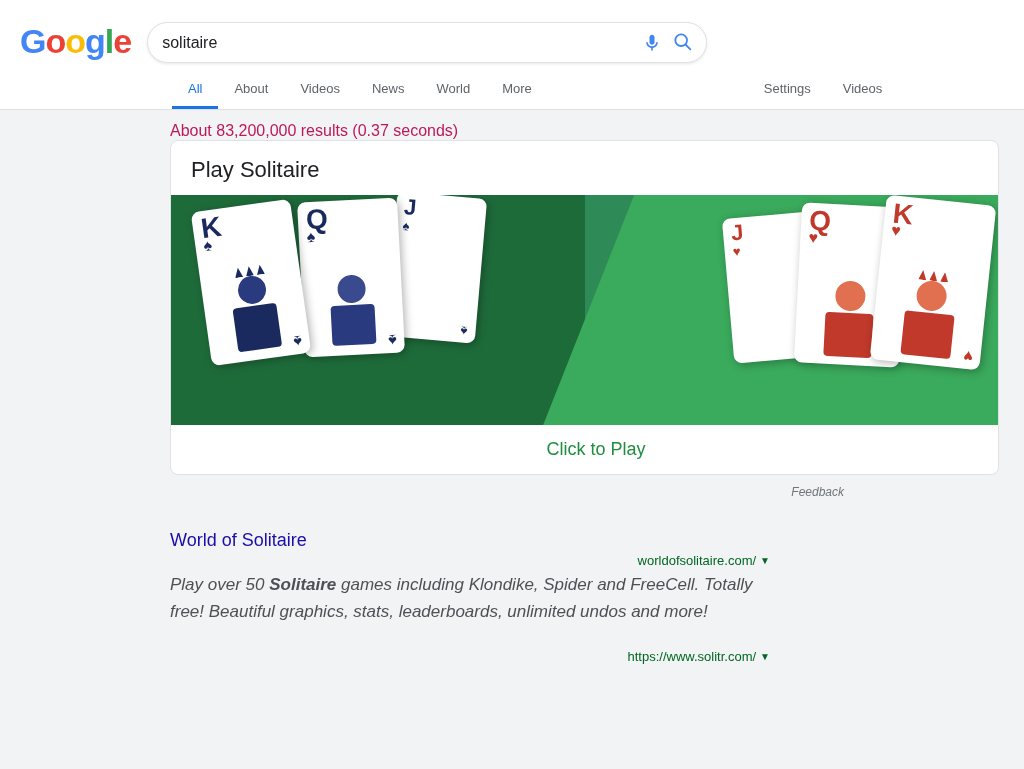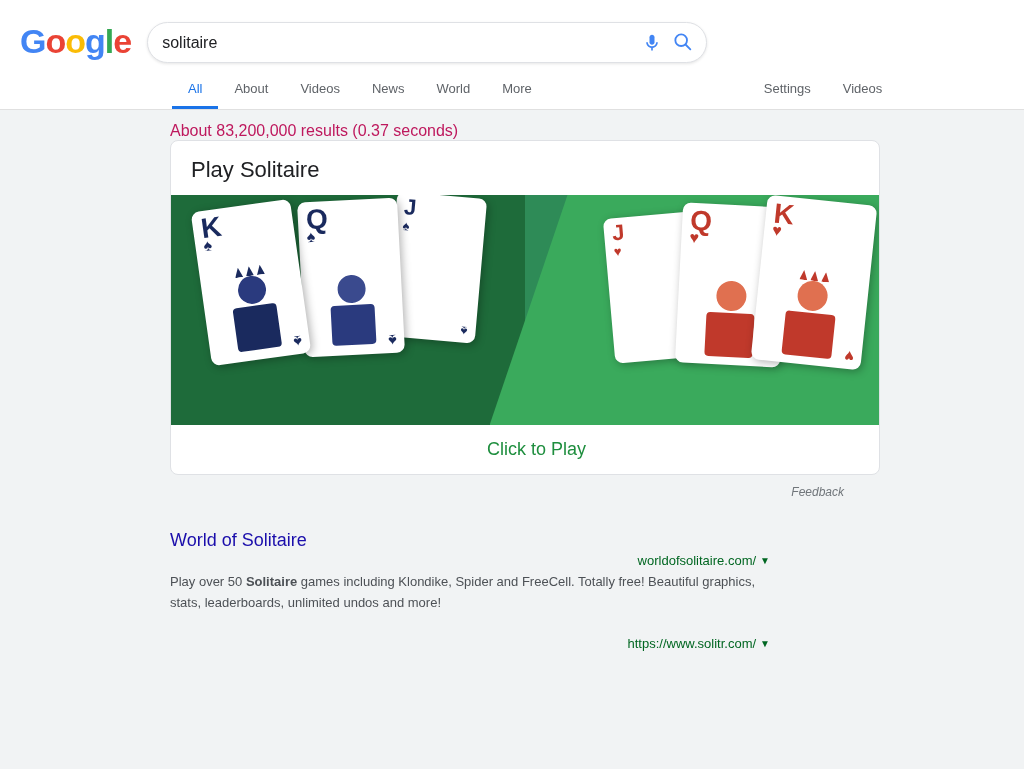--- a/index.html
+++ b/index.html
@@ -101,21 +101,21 @@
     .results-count {
       font-size: 16px;
       color: #be185d;
     }
 
     
     .solitaire-card {
       background: #fff;
       border: 1px solid #dfe1e5;
       border-radius: 8px;
-      width: 710px;
+      width: 829px;
       overflow: hidden;
       margin-bottom: 8px;
     }
     .solitaire-title {
       font-size: 22px;
       font-weight: normal;
       color: #202124;
       padding: 16px 20px 12px 20px;
     }
     .solitaire-game-area {
@@ -280,23 +280,24 @@
     .result-url {
       font-size: 13px;
       color: #006621;
     }
     .result-dropdown {
       color: #006621;
       font-size: 10px;
       cursor: pointer;
     }
     .result-snippet {
-      font-size: 13px;
+      font-size: 17px;
       color: #4d5156;
       line-height: 1.58;
+      font-style: italic;
     }
     .result-snippet b { font-weight: bold; color: #4d5156; }
   </style>
 </head>
 <body>
 
 <div class="header">
   <div class="header-top">
 
     <div class="google-logo">

